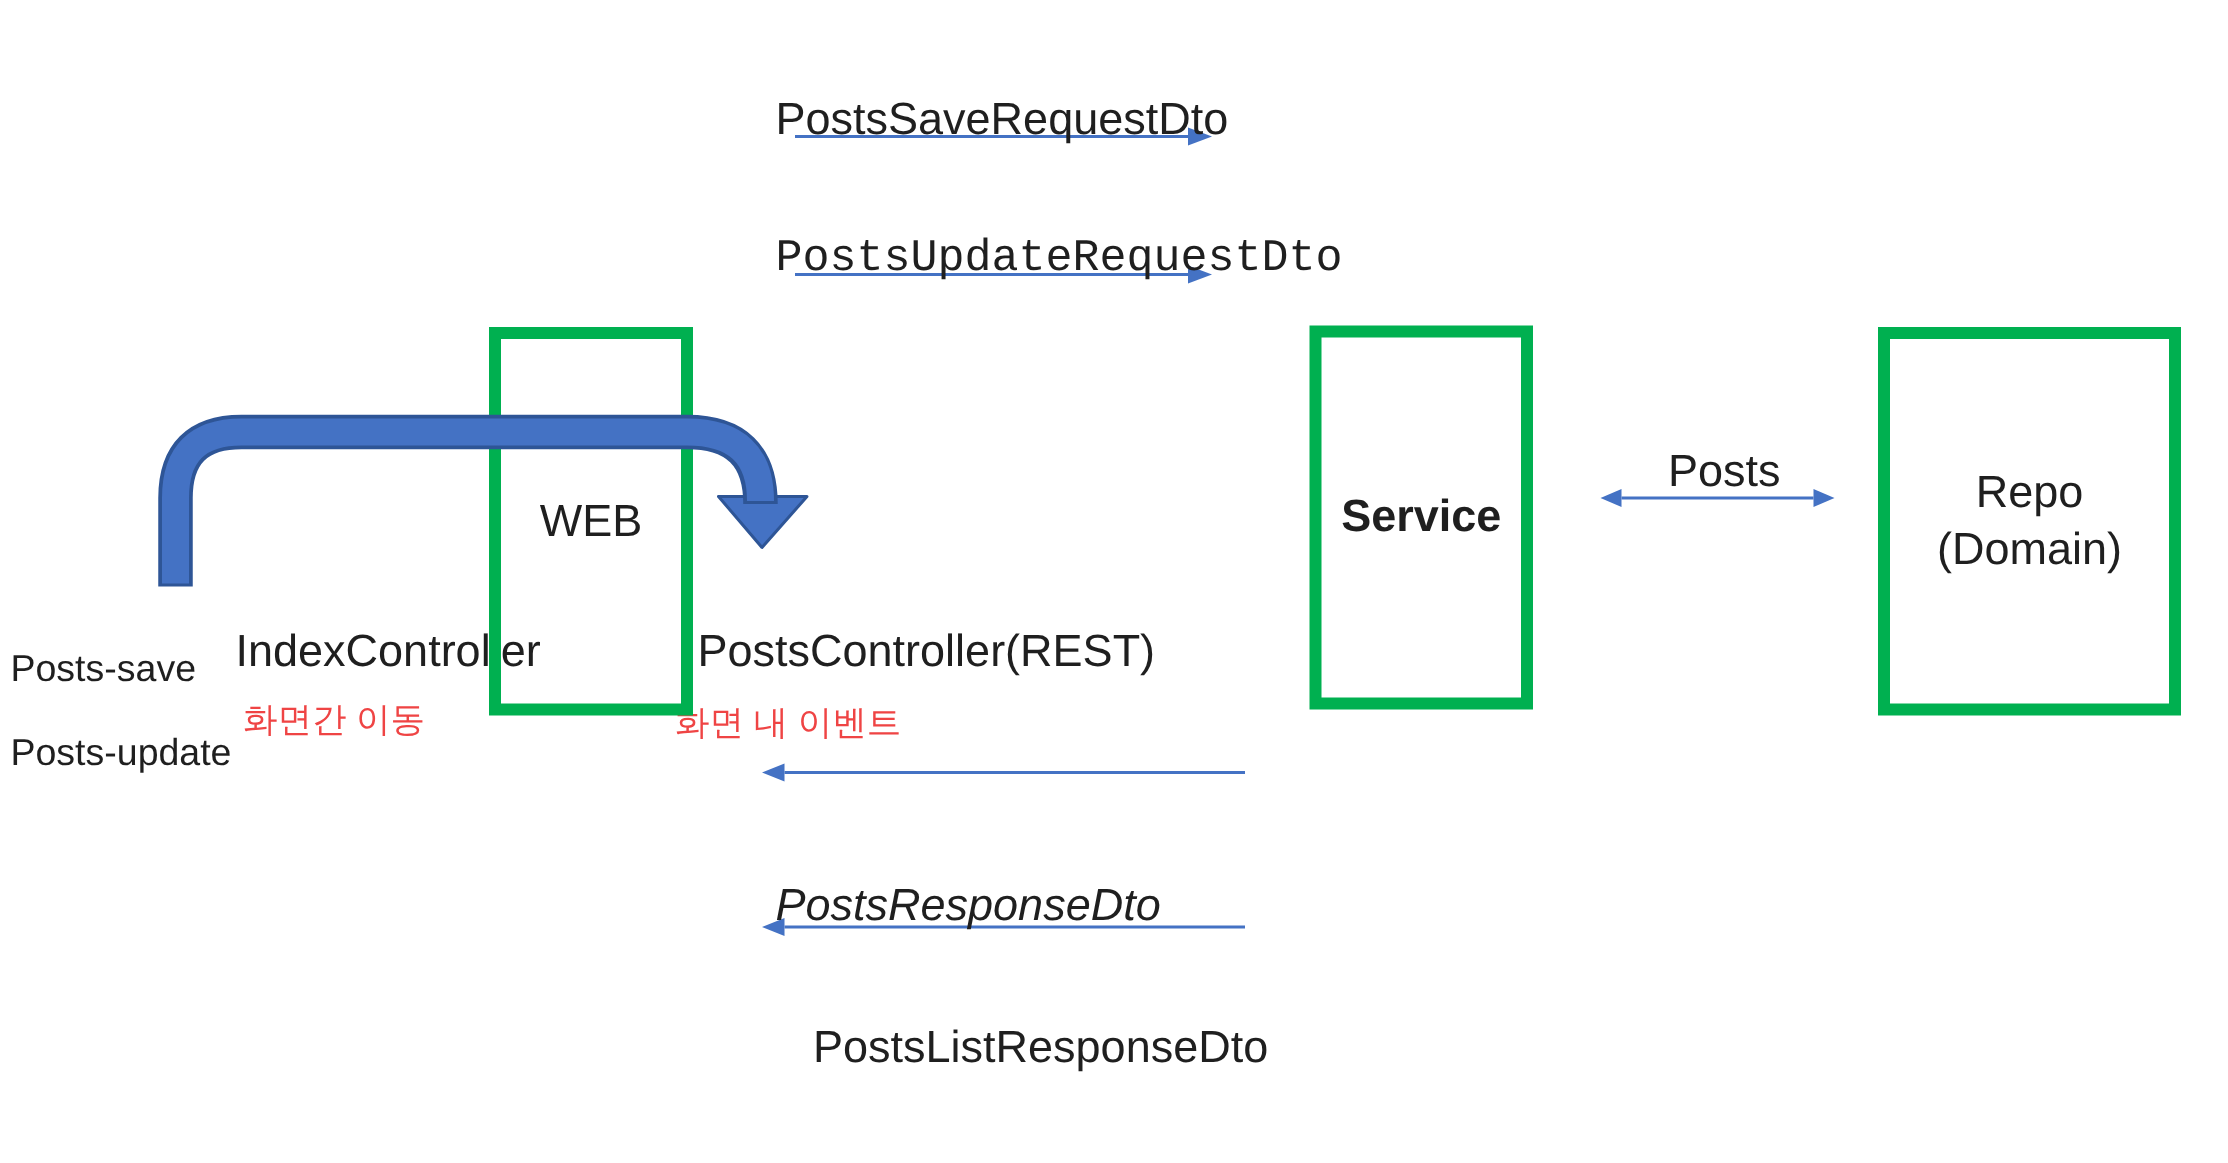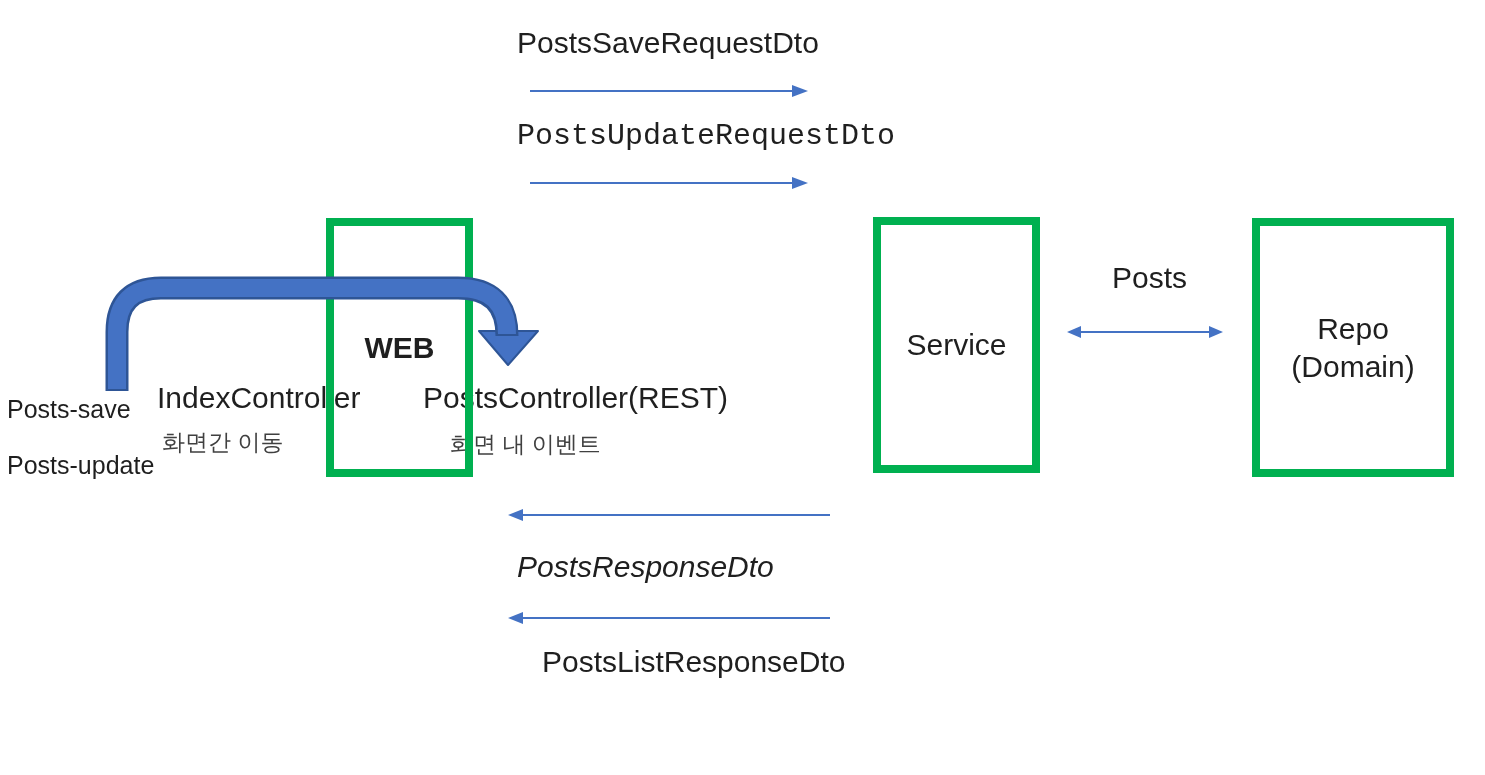--- a/index.html
+++ b/index.html
@@ -1,45 +1,45 @@
 <!DOCTYPE html>
 <html><head>
 <meta charset="utf-8">
 <style>
   html,body{margin:0;padding:0;background:#ffffff;}
   .canvas{
     position:relative;width:1485px;height:775px;background:#ffffff;overflow:hidden;
     font-family:"Liberation Sans",sans-serif;color:#1f1f1f;
   }
-  .lbl{position:absolute;white-space:nowrap;line-height:1.15;}
+  .lbl{position:absolute;white-space:nowrap;line-height:1.15;margin-top:37px;}
   .lbl-lg{font-size:30px;}
   .lbl-md{font-size:25px;}
-  .lbl-kr{font-size:23px;color:#404040;}
+  .lbl-kr{font-size:23px;color:#ef4444;}
   .z0{z-index:0;}
   .z3{z-index:3;}
   .gbox{
     position:absolute;border:8px solid #00B050;box-sizing:border-box;
     background:transparent;display:flex;align-items:center;justify-content:center;
     z-index:1;text-align:center;
   }
   .gbox .box-label{font-size:30px;line-height:1.25;color:#1f1f1f;}
-  #web-box{left:326px;top:218px;width:147px;height:259px;font-weight:bold;}
-  #service-box{left:873px;top:217px;width:167px;height:256px;}
+  #web-box{left:326px;top:218px;width:136px;height:259px;}
+  #service-box{left:873px;top:217px;width:149px;height:256px;font-weight:bold;}
   #repo-box{left:1252px;top:218px;width:202px;height:259px;}
   svg.layer{position:absolute;left:0;top:0;width:1485px;height:775px;pointer-events:none;}
   #arrows-behind{z-index:0;}
   #arrows-front{z-index:2;}
   
   #lbl-save-dto   {left:517px;top:26px;}
   #lbl-update-dto {left:517px;top:119px;font-family:Liberation Mono, monospace;}
   #lbl-resp-dto   {left:517px;top:550px;font-style:italic;}
   #lbl-listresp-dto{left:542px;top:645px;}
   #lbl-index-controller{left:157px;top:381px;}
   #lbl-index-note {left:162px;top:429px;}
-  #lbl-posts-controller{left:423px;top:381px;}
+  #lbl-posts-controller{left:465px;top:381px;}
   #lbl-posts-note {left:450px;top:431px;}
   #lbl-view-0{left:7px;top:338px;}
   #lbl-view-1{left:7px;top:395px;}
   #lbl-view-2{left:7px;top:451px;}
   #lbl-posts-link{left:1112px;top:261px;}
 </style>
 </head>
 <body>
 
 <div class="canvas">

